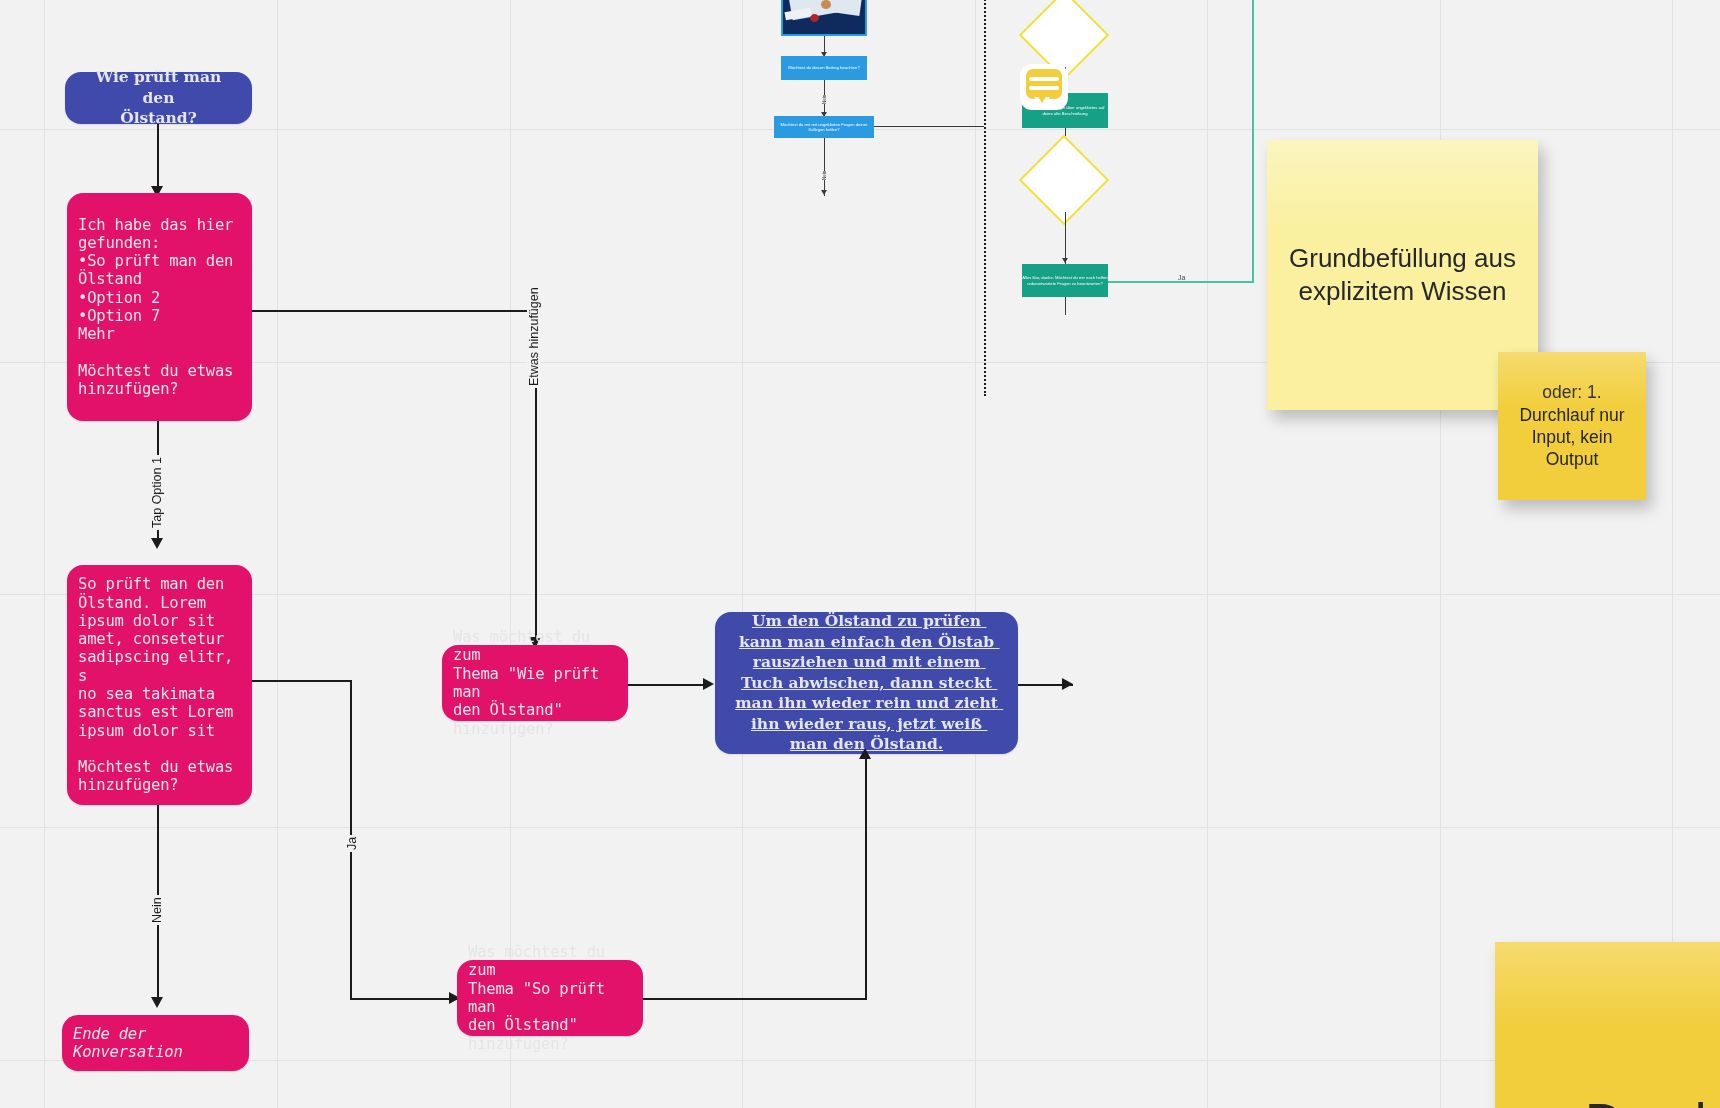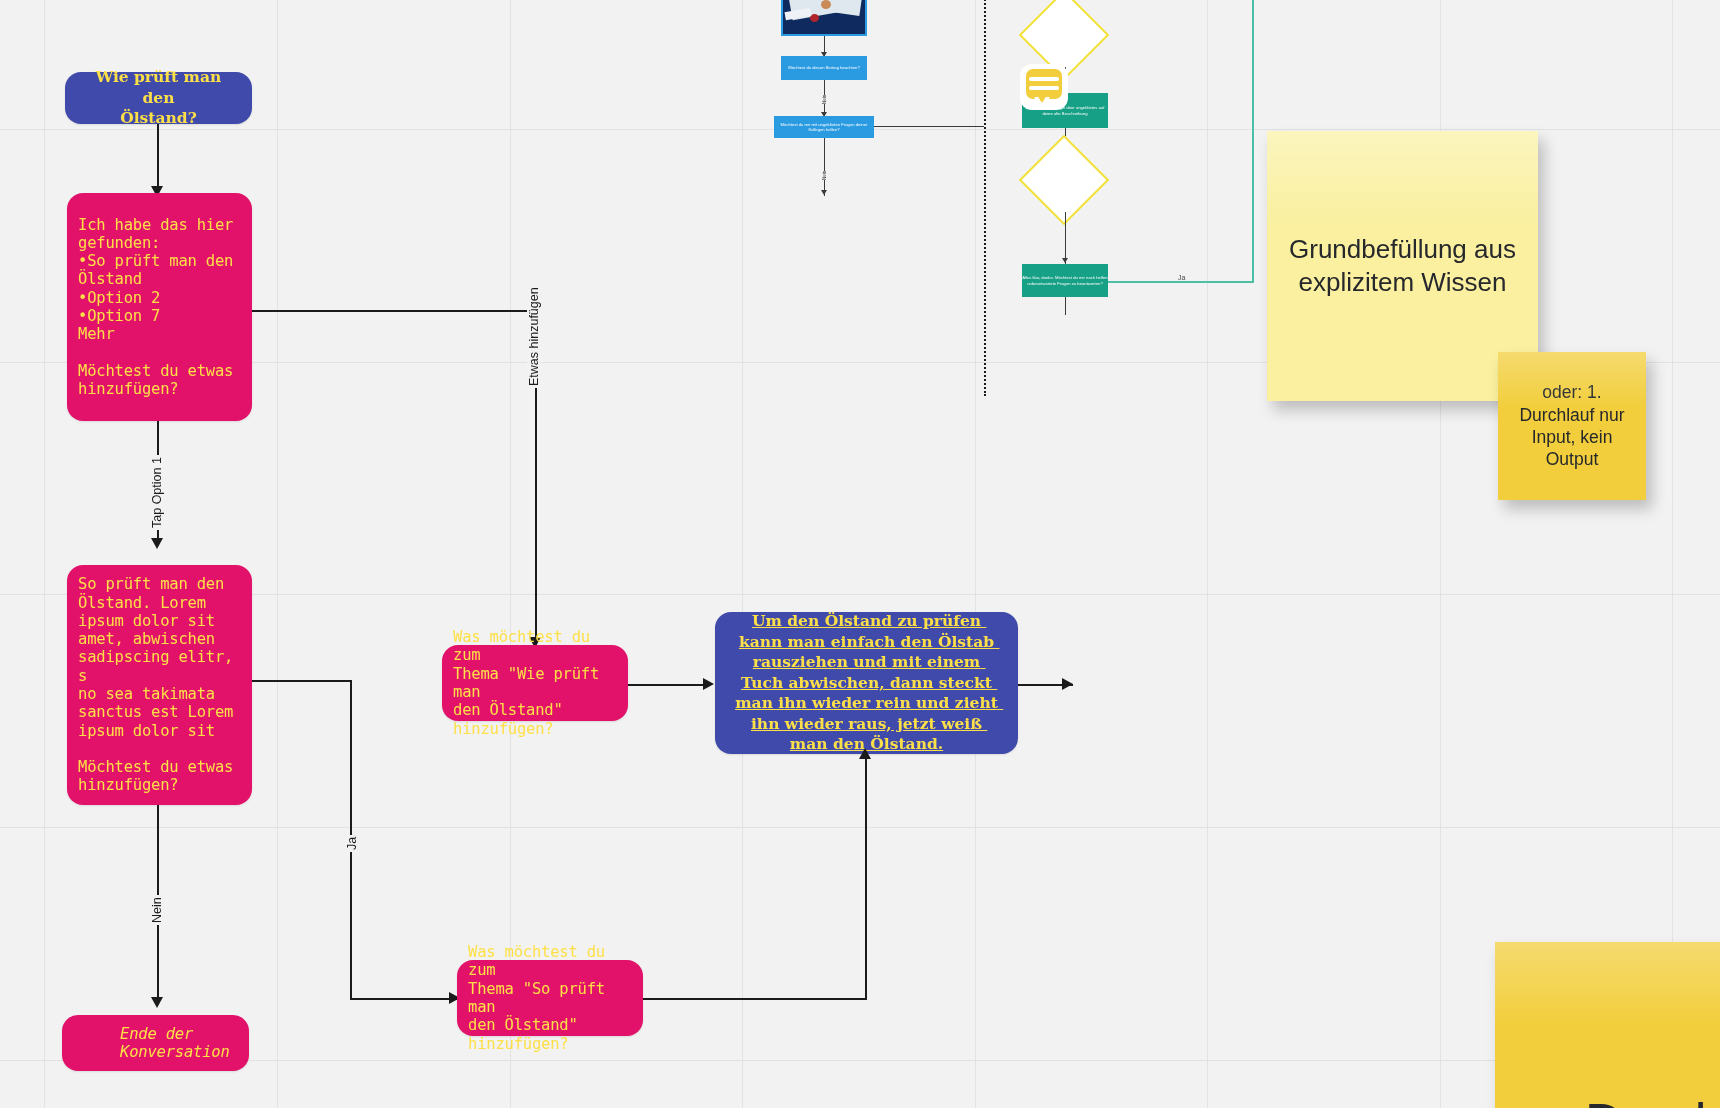--- a/index.html
+++ b/index.html
@@ -22,21 +22,21 @@
     position: absolute;
     background: #e2e2e2;
   }
   .grid-v { width: 1px; top: 0; height: 1108px; }
   .grid-h { height: 1px; left: 0; width: 1720px; }
 
   
   .node {
     position: absolute;
     border-radius: 16px;
-    color: #fde047;
+    color: #e5e5e5;
     display: flex;
     align-items: center;
     box-shadow: 0 1px 2px rgba(0,0,0,0.10);
     justify-content: center;
   }
   .node .txt {
     white-space: pre-wrap;
     width: 100%;
   }
   .node.pink  { background: #e2126a; }
@@ -51,21 +51,21 @@
     letter-spacing: -0.2px;
   }
   .node.serif .txt {
     font-family: "DejaVu Serif", "Liberation Serif", serif;
     font-size: 15.5px;
     line-height: 1.32;
     padding: 0 18px;
     text-align: center;
     font-weight: 600;
   }
-  .node.italic .txt { font-style: italic; margin-left: 47px; }
+  .node.italic .txt { font-style: italic; }
 
   
   .edge-line {
     position: absolute;
     background: #1b1b1b;
   }
   .edge-v { width: 2.4px; }
   .edge-h { height: 2.4px; }
 
   .arrowhead {
@@ -328,21 +328,21 @@
   <div class="edge-label" style="left:527px; top:388px;">Etwas hinzufügen</div>
 
   <div class="edge-line edge-v" style="left:157px; top:421px; height:125px;"></div>
   <div class="arrowhead arrow-down" style="left:151px; top:538px;"></div>
   <div class="edge-label" style="left:150px; top:530px;">Tap Option 1</div>
 
   <div class="node pink mono" style="left:67px; top:565px; width:185px; height:240px;">
     <span class="txt">So prüft man den
 Ölstand. Lorem
 ipsum dolor sit
-amet, abwischen
+amet, consetetur
 sadipscing elitr, s
 no sea takimata
 sanctus est Lorem
 ipsum dolor sit
 
 Möchtest du etwas
 hinzufügen?</span>
   </div>
 
   <div class="edge-line edge-h" style="left:252px; top:680px; width:100px;"></div>
@@ -382,21 +382,21 @@
     <span class="txt">Was möchtest du zum
 Thema "So prüft man
 den Ölstand"
 hinzufügen?</span>
   </div>
 
   <div class="edge-line edge-h" style="left:643px; top:998px; width:224px;"></div>
   <div class="edge-line edge-v" style="left:865px; top:754px; height:245px;"></div>
   <div class="arrowhead" style="left:859px; top:748px; border-left:6.5px solid transparent; border-right:6.5px solid transparent; border-bottom:11px solid #1b1b1b;"></div>
 
-  <div class="sticky pale" style="left:1267px; top:131px; width:271px; height:270px; font-size:26px;">
+  <div class="sticky pale" style="left:1267px; top:140px; width:271px; height:270px; font-size:26px;">
     <div class="inner">Grundbefüllung aus explizitem Wissen</div>
   </div>
 
   <div class="sticky gold" style="left:1498px; top:352px; width:148px; height:148px; font-size:17.5px;">
     <div class="inner">oder: 1. Durchlauf nur Input, kein Output</div>
   </div>
 
   <div class="sticky gold" style="left:1495px; top:942px; width:310px; height:220px; font-size:52px; align-items:flex-end; justify-content:flex-start;">
     <div class="inner" style="padding:0 0 6px 90px;">Durch</div>
   </div>

